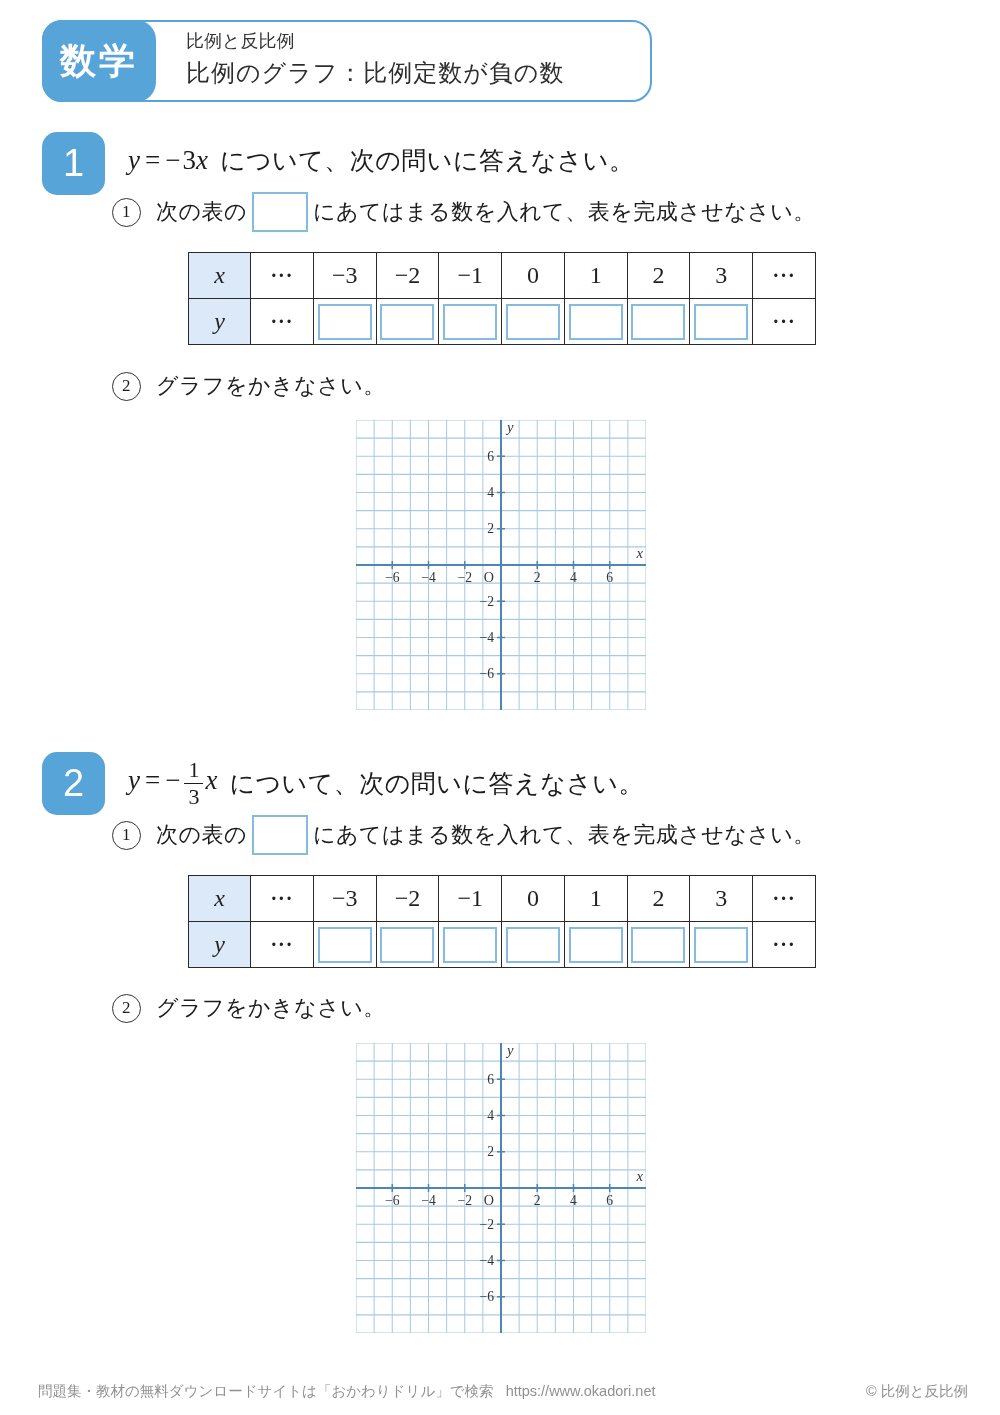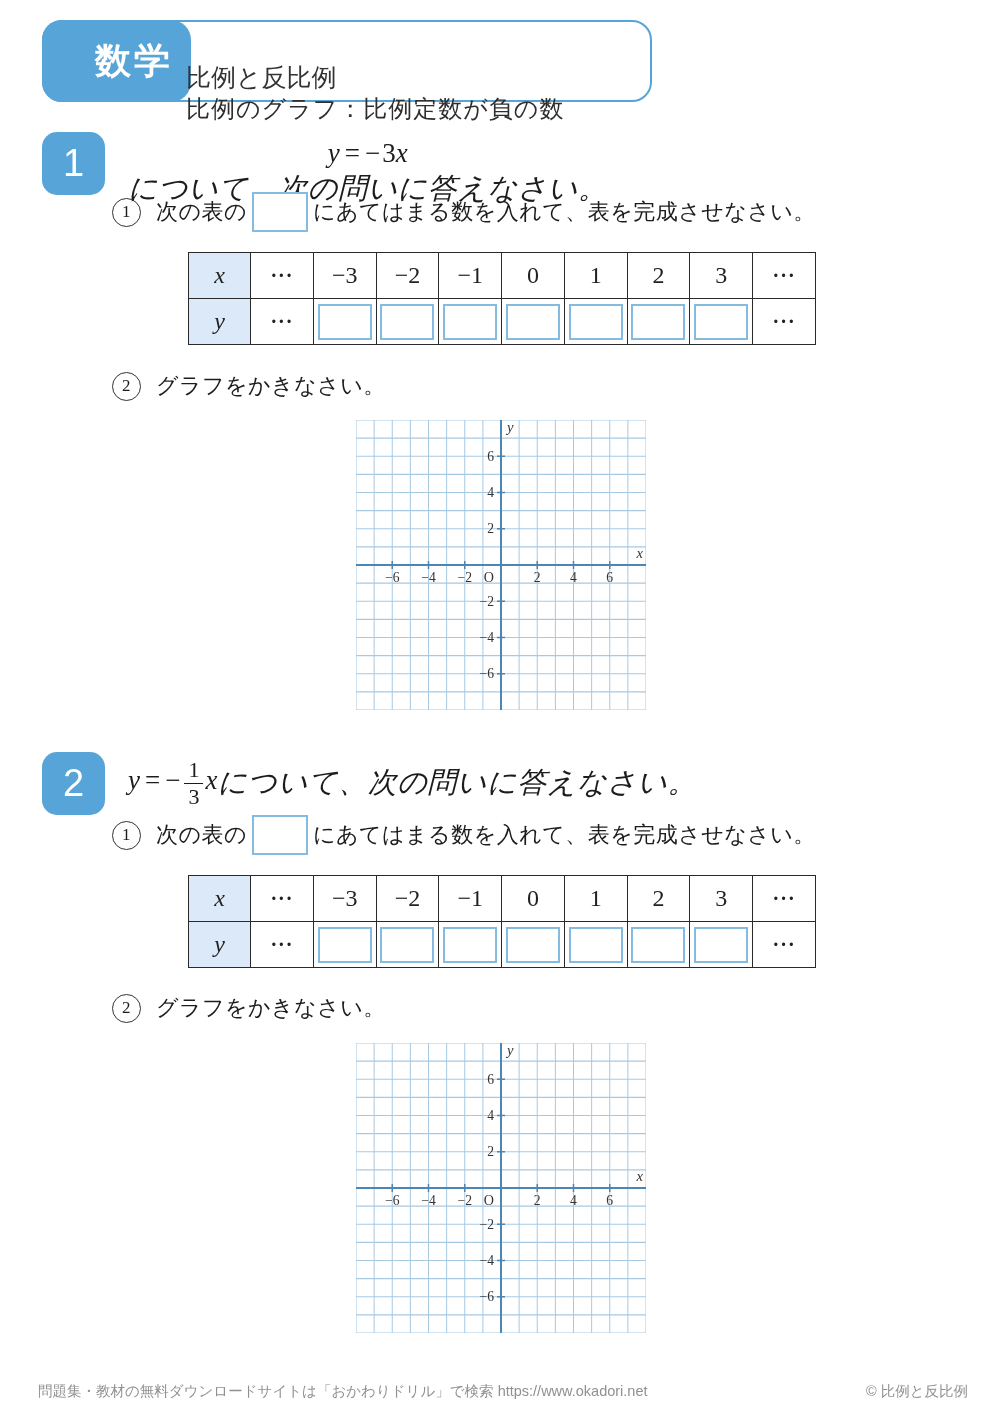--- a/index.html
+++ b/index.html
@@ -20,46 +20,46 @@
   .hdr{position:absolute;left:42px;top:20px;width:610px;height:82px;}
   .hdr-box{
     position:absolute;inset:0;border:2.5px solid var(--accent);
     border-radius:20px;background:#fff;box-sizing:border-box;
   }
   .hdr-badge{
     position:absolute;left:0;top:0;width:114px;height:82px;
     background:var(--accent);border-radius:20px;
     display:flex;align-items:center;justify-content:center;
     color:#fff;font-family:"Liberation Sans","DejaVu Sans",sans-serif;
-    font-weight:bold;font-size:36px;letter-spacing:3px;padding-left:35px;
+    font-weight:bold;font-size:36px;letter-spacing:3px;
   }
   .hdr-text{
     position:absolute;left:144px;top:8px;right:10px;
     font-family:"Liberation Sans","DejaVu Sans",sans-serif;color:#333;
   }
-  .hdr-category{font-size:25px;line-height:26px;margin-top:36px;}
+  .hdr-category{font-size:18px;line-height:26px;}
   .hdr-title{font-size:24px;line-height:38px;letter-spacing:1px;color:#2e2e2e;}
   
   .num-badge{
     position:absolute;width:63px;height:63px;border-radius:15px;
     background:var(--accent);color:#fff;
     font-family:"Liberation Sans","DejaVu Sans",sans-serif;font-size:38px;
     display:flex;align-items:center;justify-content:center;
   }
   
   .eq-line{position:absolute;display:flex;align-items:center;}
   .eq{font-size:27px;white-space:nowrap;}
   .eq .var{font-style:italic;}
   .eq .op{margin:0 5px;}
   .eq .sign{margin-right:2px;}
   .frac{display:inline-flex;flex-direction:column;align-items:center;
         vertical-align:middle;font-size:22px;line-height:1.15;margin:0 2px;}
   .frac .num{padding:0 4px;border-bottom:1.7px solid var(--ink);}
   .frac .den{padding:0 4px;}
-  .stmt{font-size:29px;white-space:nowrap;letter-spacing:0.5px;font-style:italic;}
+  .stmt{font-size:25px;margin-left:12px;white-space:nowrap;letter-spacing:0.5px;}
   
   .q-line{position:absolute;display:flex;align-items:center;font-size:22px;letter-spacing:0.5px;}
   .circle-num{
     flex:0 0 auto;width:27px;height:27px;border:1.7px solid #333;border-radius:50%;
     display:inline-flex;align-items:center;justify-content:center;
     font-size:17px;margin-right:15px;
   }
   .inline-box{
     display:inline-block;width:56px;height:40px;background:#fff;
     border:2px solid var(--box-border);box-sizing:border-box;margin:0 5px;
@@ -82,21 +82,21 @@
   .graph-wrap{position:absolute;width:290px;height:290px;}
   .graph-wrap svg{width:100%;height:100%;display:block;}
   svg.graph-svg text{font-family:"Liberation Serif","DejaVu Serif",serif;}
   
   .footer{
     position:absolute;left:38px;right:32px;top:1382px;
     display:flex;justify-content:space-between;align-items:baseline;
     font-family:"Liberation Sans","DejaVu Sans",sans-serif;
     font-size:14.5px;color:var(--footer-gray);
   }
-  .footer .f-left{display:flex;gap:4px;align-items:baseline;}
+  .footer .f-left{display:flex;gap:12px;align-items:baseline;}
 </style>
 </head>
 <body>
 
 <div class="sheet">
 
   <div class="hdr">
     <div class="hdr-box"></div>
     <div class="hdr-badge">
       <span>数学</span>
@@ -104,21 +104,21 @@
     <div class="hdr-text">
       <div class="hdr-category">比例と反比例</div>
       <div class="hdr-title">比例のグラフ：比例定数が負の数</div>
     </div>
   </div>
 
   <div class="num-badge" style="left:42px;top:132px;">
     <span>1</span>
   </div>
 
-  <div class="eq-line" style="left:128px;top:138px;height:44px;flex-direction:column;">
+  <div class="eq-line" style="left:128px;top:138px;height:44px;">
     <span class="eq"><span class="var">y</span><span class="op">=</span><span class="sign">−</span><span>3</span><span class="var">x</span></span>
     <span class="stmt">について、次の問いに答えなさい。</span>
   </div>
 
   <div class="q-line" style="left:112px;top:190px;height:44px;">
     <span class="circle-num">
         <span>1</span>
       </span>
     <span>次の表の</span>
     <span class="inline-box"></span>

